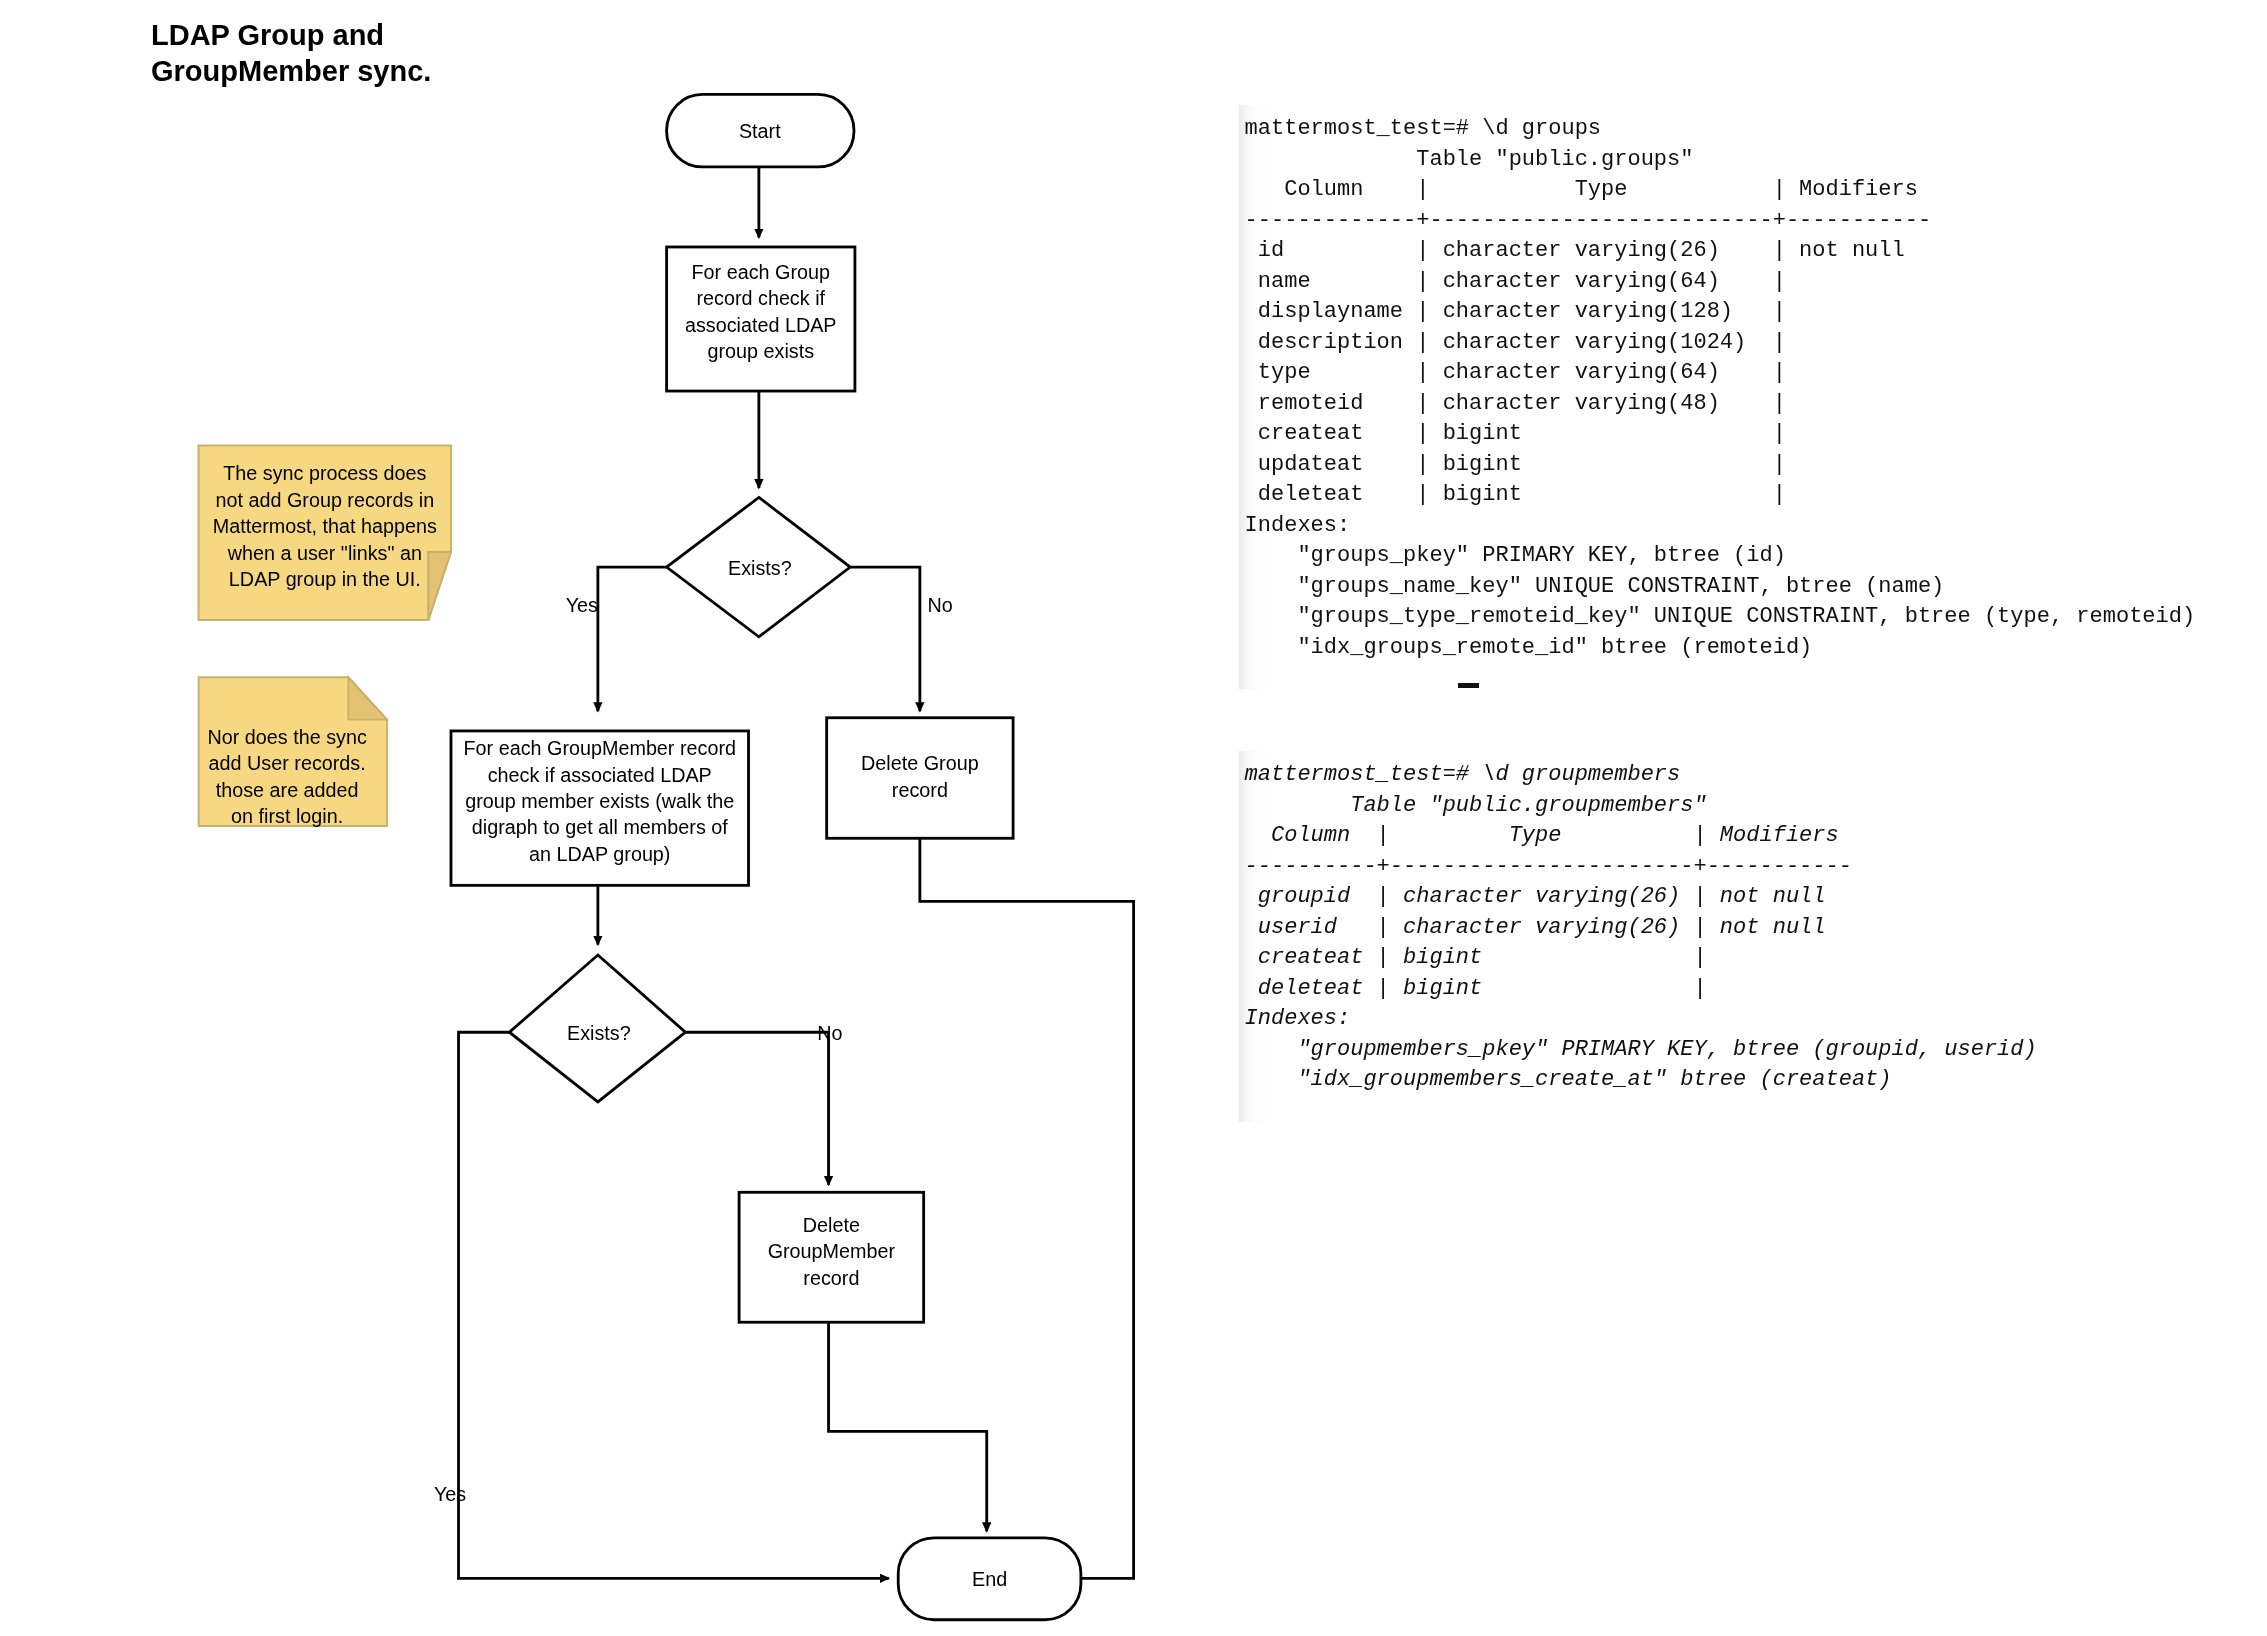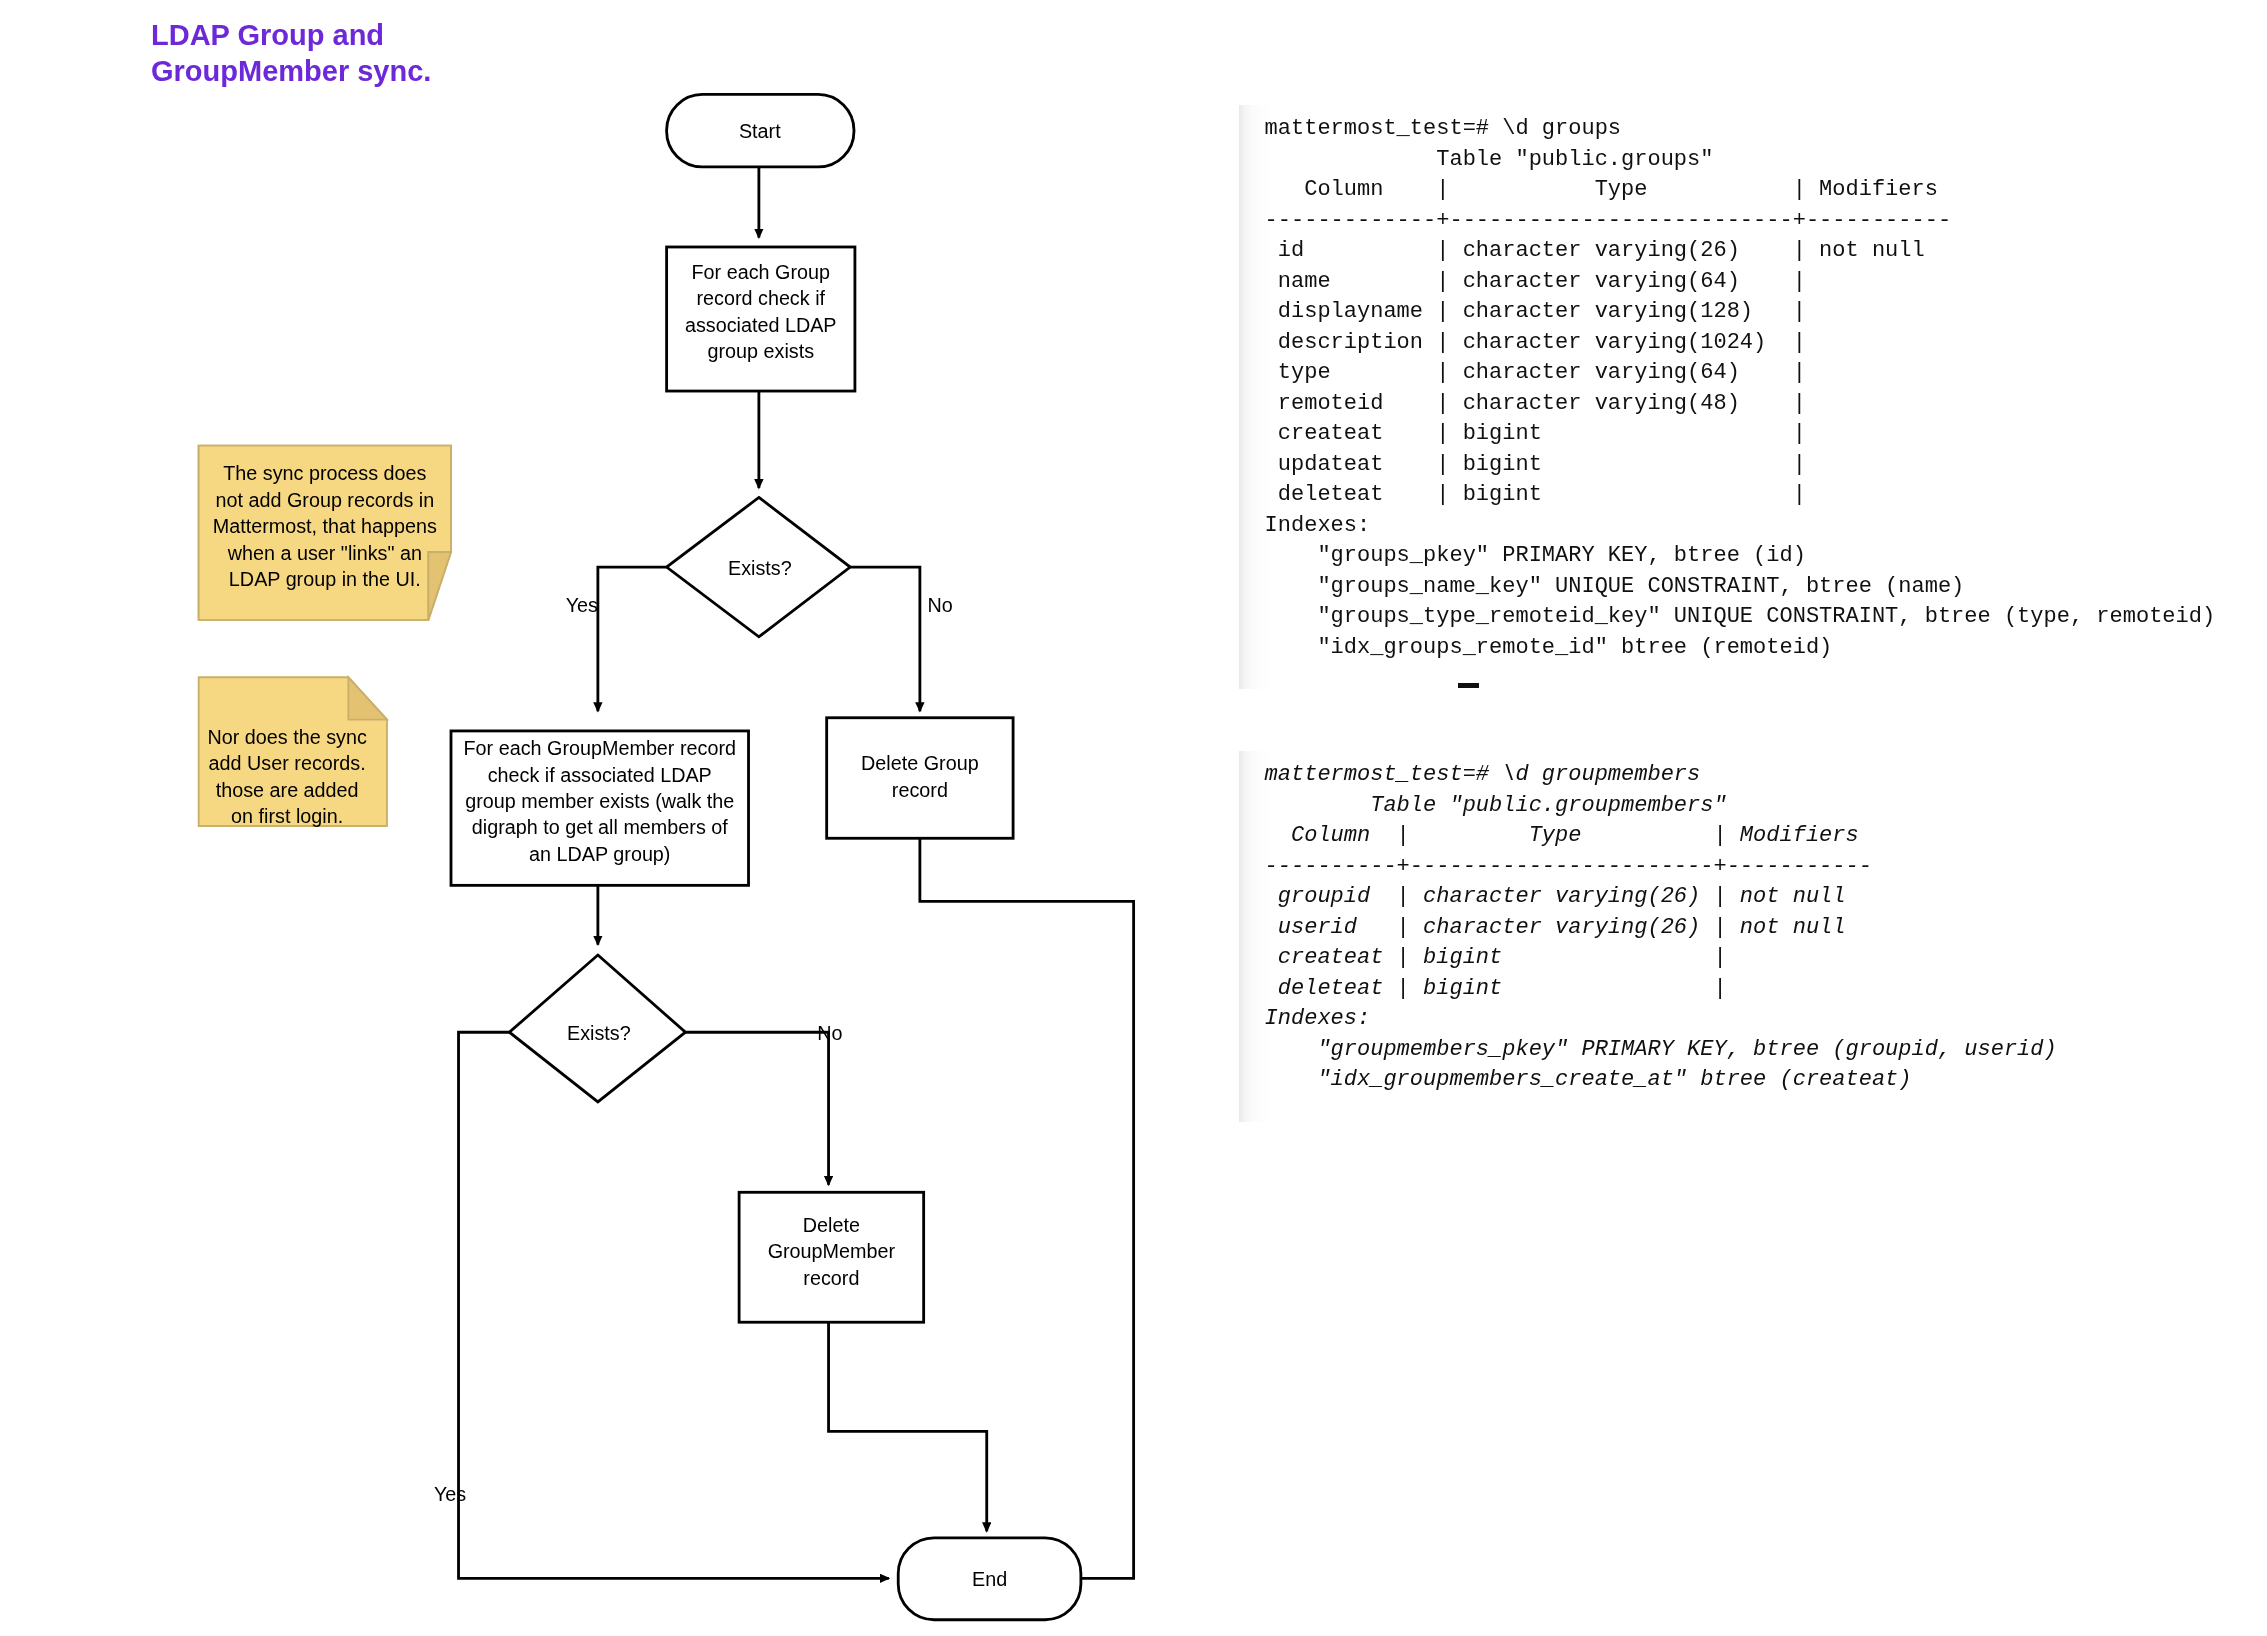--- a/index.html
+++ b/index.html
@@ -18,21 +18,21 @@
   }
 
   #page-title {
     position: absolute;
     left: 151px;
     top: 17px;
     width: 395px;
     font-size: 29px;
     font-weight: bold;
     line-height: 1.25;
-    color: #6d28d9;
+    color: #000000;
     white-space: pre-line;
   }
 
   
   #flowchart {
     position: absolute;
     left: 0;
     top: 0;
     width: 1224px;
     height: 1637px;
@@ -89,21 +89,20 @@
   }
   #terminal-groupmembers {
     left: 1239px;
     top: 751px;
     padding: 9.4px 0 26px 0;
     font-style: italic;
   }
   .terminal .tline {
     display: block;
     padding-left: 5.6px;
-    margin-left: 20px;
   }
   #groups-cursor {
     position: absolute;
     left: 1458px;
     top: 683px;
     width: 21px;
     height: 4.7px;
     background: #101010;
   }
 </style>

